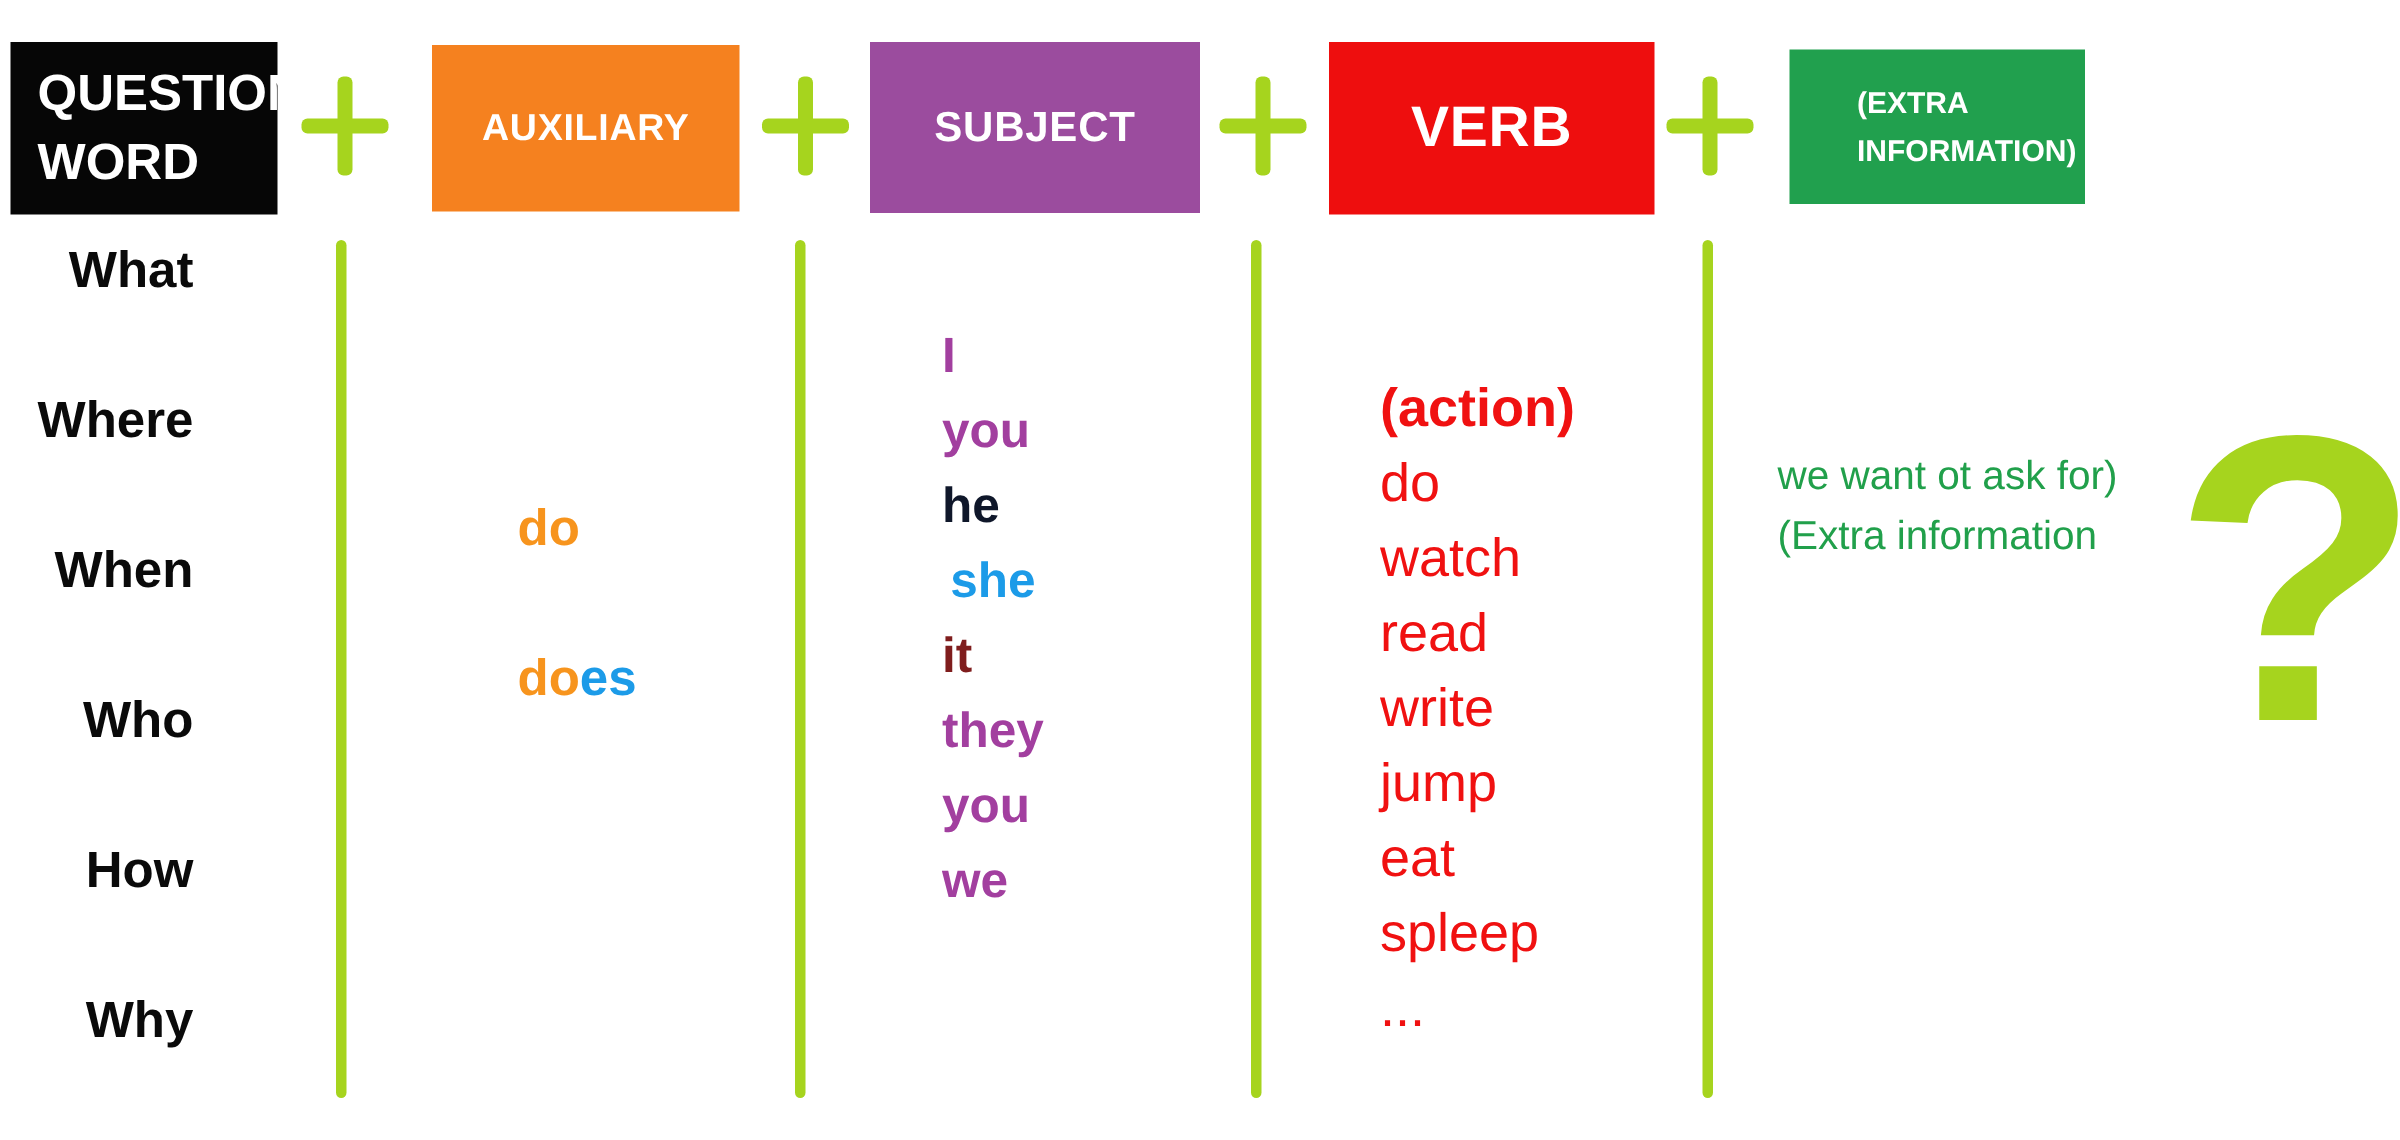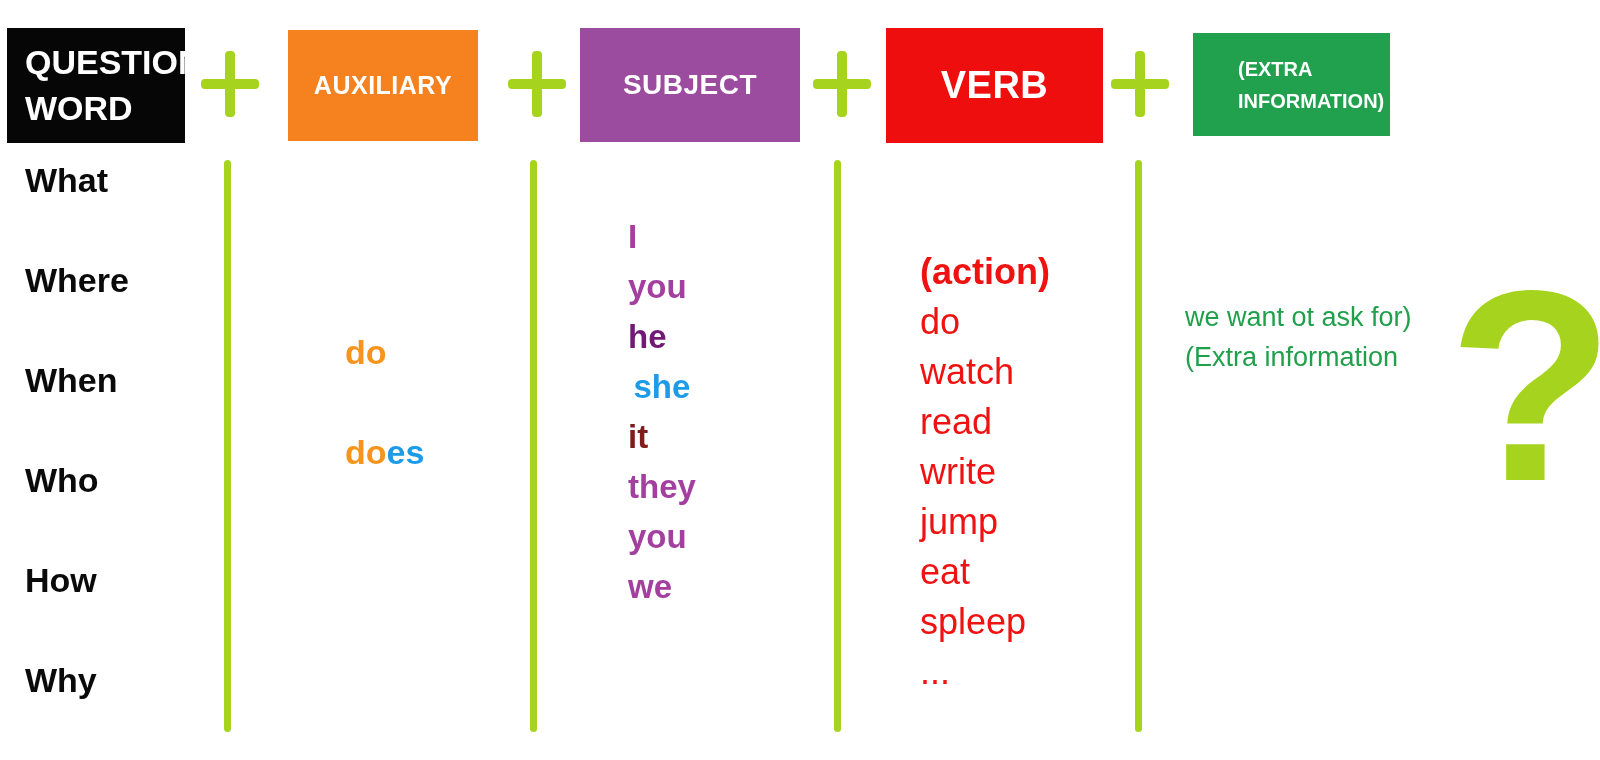--- a/index.html
+++ b/index.html
@@ -23,21 +23,21 @@
   .plus i { display:block; position:absolute; }
   .plus .v { left:50%; top:0; width:10px; height:100%; transform:translateX(-50%); border-radius:4px; }
   .plus .h { top:50%; left:0; height:10px; width:100%; transform:translateY(-50%); border-radius:4px; }
 
   
   .divider { position:absolute; width:7px; height:572px; top:160px; border-radius:4px; }
 
   
   .col { position:absolute; }
   .qword-col   { left:25px;  top:160px; font-size:34px; font-weight:bold; }
-  .qword-col div { height:100px; line-height:40px; }
+  .qword-col div { height:100px; line-height:40px;text-align:right; }
   .aux-col     { left:345px; top:327px; font-size:34px; font-weight:bold; }
   .aux-col div { height:100px; line-height:50px; }
   .subj-col    { left:628px; top:212px; font-size:33px; font-weight:bold; }
   .subj-col div { height:50px; line-height:50px; }
   .verb-col    { left:920px; top:223px; font-size:36px;margin-top:24px; }
   .verb-col div { height:50px; line-height:50px; }
   .verb-col div.bold { font-weight:bold; }
 
   .note { position:absolute; left:1185px; top:297px; font-size:27px; line-height:40px; }
   .qmark { position:absolute; left:1448px; top:250px; font-size:272px; line-height:1; font-weight:bold; }
@@ -49,21 +49,21 @@
 
   <div class="box b1" style="left: 7px; top: 28px; width: 178px; height: 115px; background: rgb(6, 6, 6);">
     <span class="box-label">QUESTION WORD</span>
   </div>
 
   <div class="plus" style="left:201px;top:51px">
     <i class="v" style="background: rgb(166, 212, 30);"></i>
     <i class="h" style="background: rgb(166, 212, 30);"></i>
   </div>
 
-  <div class="box b2 center" style="left: 288px; top: 30px; width: 190px; height: 111px; background: rgb(245, 129, 31);">
+  <div class="box b2 center" style="left: 288px; top: 30px; width: 205px; height: 111px; background: rgb(245, 129, 31);">
     <span class="box-label">AUXILIARY</span>
   </div>
 
   <div class="plus" style="left:508px;top:51px">
     <i class="v" style="background: rgb(166, 212, 30);"></i>
     <i class="h" style="background: rgb(166, 212, 30);"></i>
   </div>
 
   <div class="box b3 center" style="left: 580px; top: 28px; width: 220px; height: 114px; background: rgb(155, 76, 158);">
     <span class="box-label">SUBJECT</span>
@@ -106,21 +106,21 @@
       <span style="color: rgb(247, 148, 29);">do</span>
     </div>
     <div>
       <span style="color: rgb(247, 148, 29);">do</span><span style="color: rgb(28, 155, 232);">es</span>
     </div>
   </div>
 
   <div class="col subj-col">
     <div style="color: rgb(162, 63, 159);">I</div>
     <div style="color: rgb(162, 63, 159);">you</div>
-    <div style="color: #701a75;">he</div>
+    <div style="color: #0f172a;">he</div>
     <div style="color: rgb(28, 155, 232); text-align: center;">she</div>
     <div style="color: #7f1d1d;">it</div>
     <div style="color: rgb(162, 63, 159);">they</div>
     <div style="color: rgb(162, 63, 159);">you</div>
     <div style="color: rgb(162, 63, 159);">we</div>
   </div>
 
   <div class="col verb-col" style="color: rgb(240, 17, 17);">
     <div class="bold">(action)</div>
     <div>do</div>

